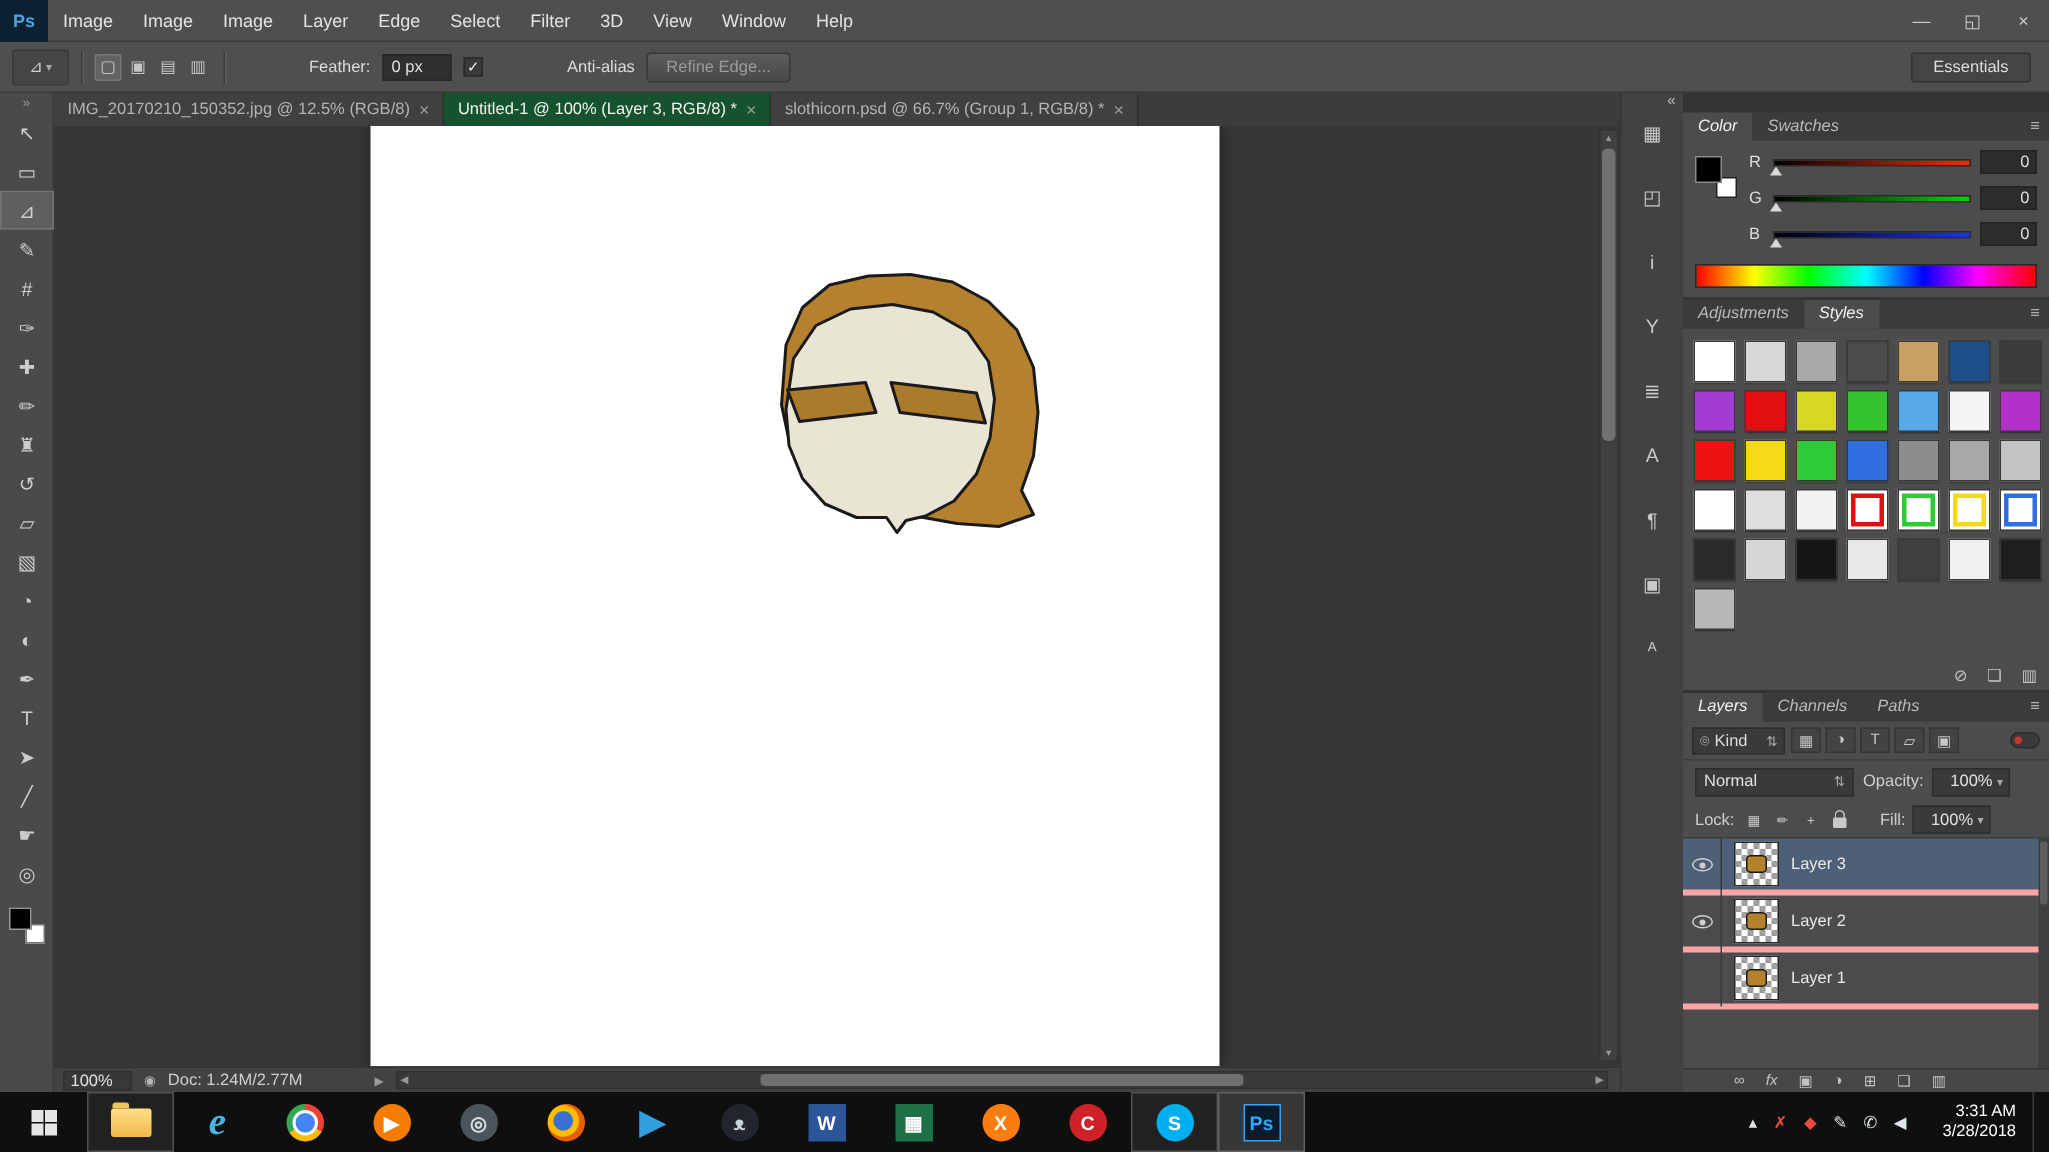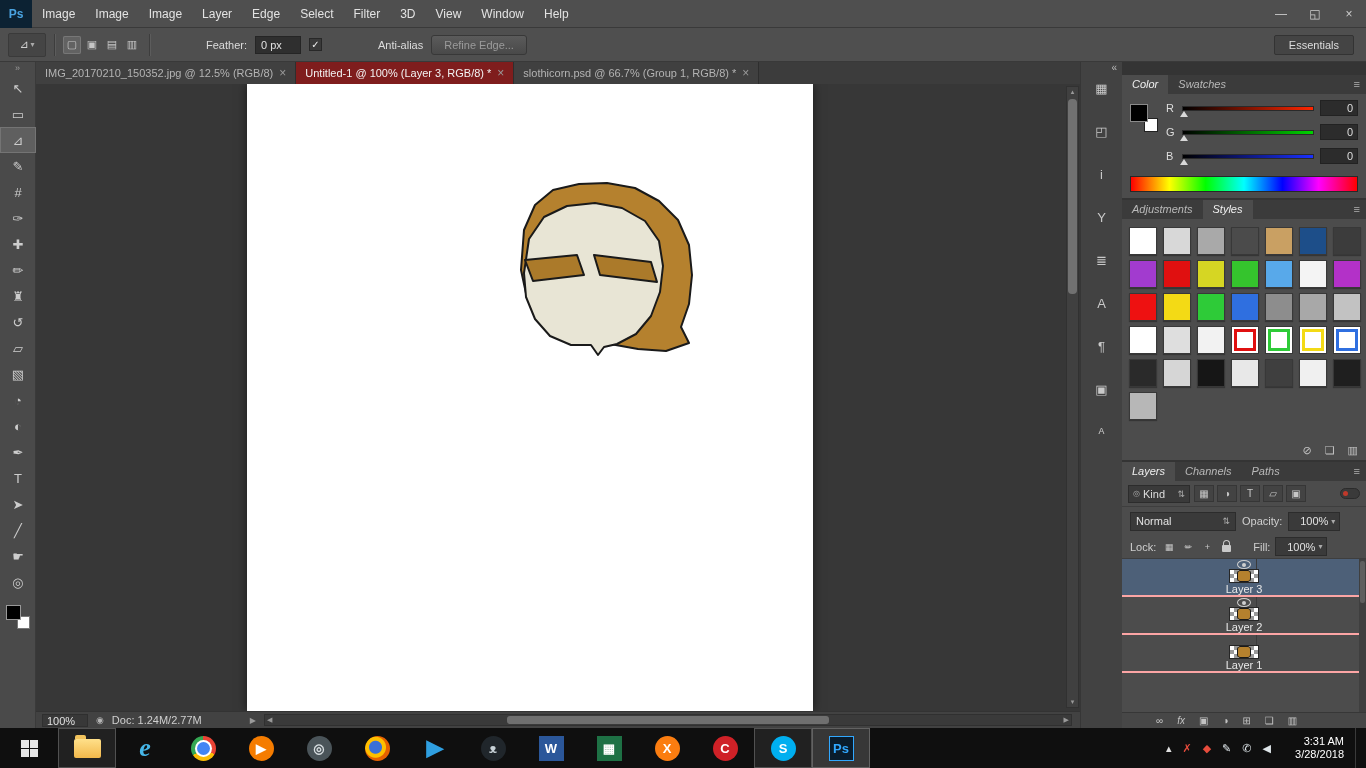--- a/index.html
+++ b/index.html
@@ -35,21 +35,21 @@
   .tool { width: 36px; height: 26px; display: flex; align-items: center; justify-content: center; color: #cdcdcd; font-size: 13px; }
   .tool.selected { background: #5f5f5f; box-shadow: inset 0 0 0 1px #747474; }
   .fgbg { margin: 10px auto 0; width: 24px; height: 24px; position: relative; }
   .bg-sw { position: absolute; right: 0; bottom: 0; width: 13px; height: 13px; background: #fff; border: 1px solid #777; }
   .fg-sw { position: absolute; left: 0; top: 0; width: 15px; height: 15px; background: #000; border: 1px solid #999; }
 
   
   #tabbar { position: absolute; left: 36px; top: 62px; width: 1044px; height: 22px; background: #3c3c3c; }
   #doc-tabs { display: flex; height: 22px; }
   .doc-tab { display: flex; align-items: center; gap: 6px; padding: 0 9px; background: #404040; border-right: 1px solid #2e2e2e; color: #b3b3b3; white-space: nowrap; }
-  .doc-tab.active { background: #7f1d1d; color: #f2f2f2; }
+  .doc-tab.active { background: #14532d; color: #f2f2f2; }
   .tab-close { color: #9a9a9a; font-size: 12px; }
 
   
   #canvas { position: absolute; left: 36px; top: 84px; width: 1044px; height: 627px; background: #373737; overflow: hidden; }
   .document { position: absolute; left: 211px; top: 0; width: 566px; height: 627px; background: #ffffff; box-shadow: 0 0 10px rgba(0,0,0,0.55); }
   .v-scroll { position: absolute; right: 1px; top: 2px; width: 13px; height: 622px; background: #404040; border: 1px solid #313131; }
   .vs-up, .vs-down { position: absolute; left: 0; width: 11px; text-align: center; font-size: 7px; color: #9a9a9a; }
   .vs-up { top: 1px; } .vs-down { bottom: 1px; }
   .vs-thumb { position: absolute; left: 1px; top: 12px; width: 9px; height: 195px; background: #717171; border-radius: 4px; }
 
@@ -106,21 +106,21 @@
   .blend-box { width: 106px; height: 19px; background: #3a3a3a; border: 1px solid #2c2c2c; display: flex; align-items: center; padding: 0 5px; }
   .b-label { flex: 1; color: #e2e2e2; }
   .sm-label { color: #cfcfcf; }
   .val-box { width: 52px; height: 19px; background: #3a3a3a; border: 1px solid #2c2c2c; display: flex; align-items: center; padding: 0 4px; }
   .v-val { flex: 1; text-align: right; color: #e2e2e2; }
   .v-caret { font-size: 8px; color: #aaa; padding-left: 3px; }
   .lock-row { height: 24px; display: flex; align-items: center; gap: 5px; padding: 0 8px; border-bottom: 1px solid #3e3e3e; }
   .lock-ic { width: 16px; height: 16px; display: flex; align-items: center; justify-content: center; font-size: 9px; color: #c7c7c7; }
   .lock-row .sm-label.fill { margin-left: 14px; }
   #layers-list { position: absolute; left: 0; right: 0; top: 78px; height: 153px; overflow: hidden; }
-  .layer-row { height: 38px; display: flex; align-items: center; border-bottom: 2px solid #fca5a5; flex-direction: column; }
+  .layer-row { height: 38px; display: flex; align-items: center; border-bottom: 4px solid #fca5a5; }
   .layer-row.selected { background: #4d6078; }
   .eye-cell { width: 26px; height: 38px; border-right: 1px solid #3b3b3b; display: flex; align-items: center; justify-content: center; }
   .eye { width: 14px; height: 9px; border: 1px solid #cfcfcf; border-radius: 50%; position: relative; display: inline-block; }
   .eye::after { content: ""; position: absolute; left: 4px; top: 2px; width: 4px; height: 4px; border-radius: 50%; background: #cfcfcf; }
   .layer-thumb { width: 30px; height: 30px; margin: 0 8px; border: 1px solid #262626; display: flex; align-items: center; justify-content: center; }
   .checker { background-image: linear-gradient(45deg,#9a9a9a 25%,transparent 25%,transparent 75%,#9a9a9a 75%), linear-gradient(45deg,#9a9a9a 25%,#ffffff 25%,#ffffff 75%,#9a9a9a 75%); background-size: 8px 8px; background-position: 0 0, 4px 4px; background-color: #fff; }
   .white-thumb { background: #ffffff; }
   .mini { width: 14px; height: 12px; border: 1px solid #1a1a1a; border-radius: 3px; }
   .layer-name { color: #e8e8e8; }
   .layer-name.italic { font-style: italic; }

